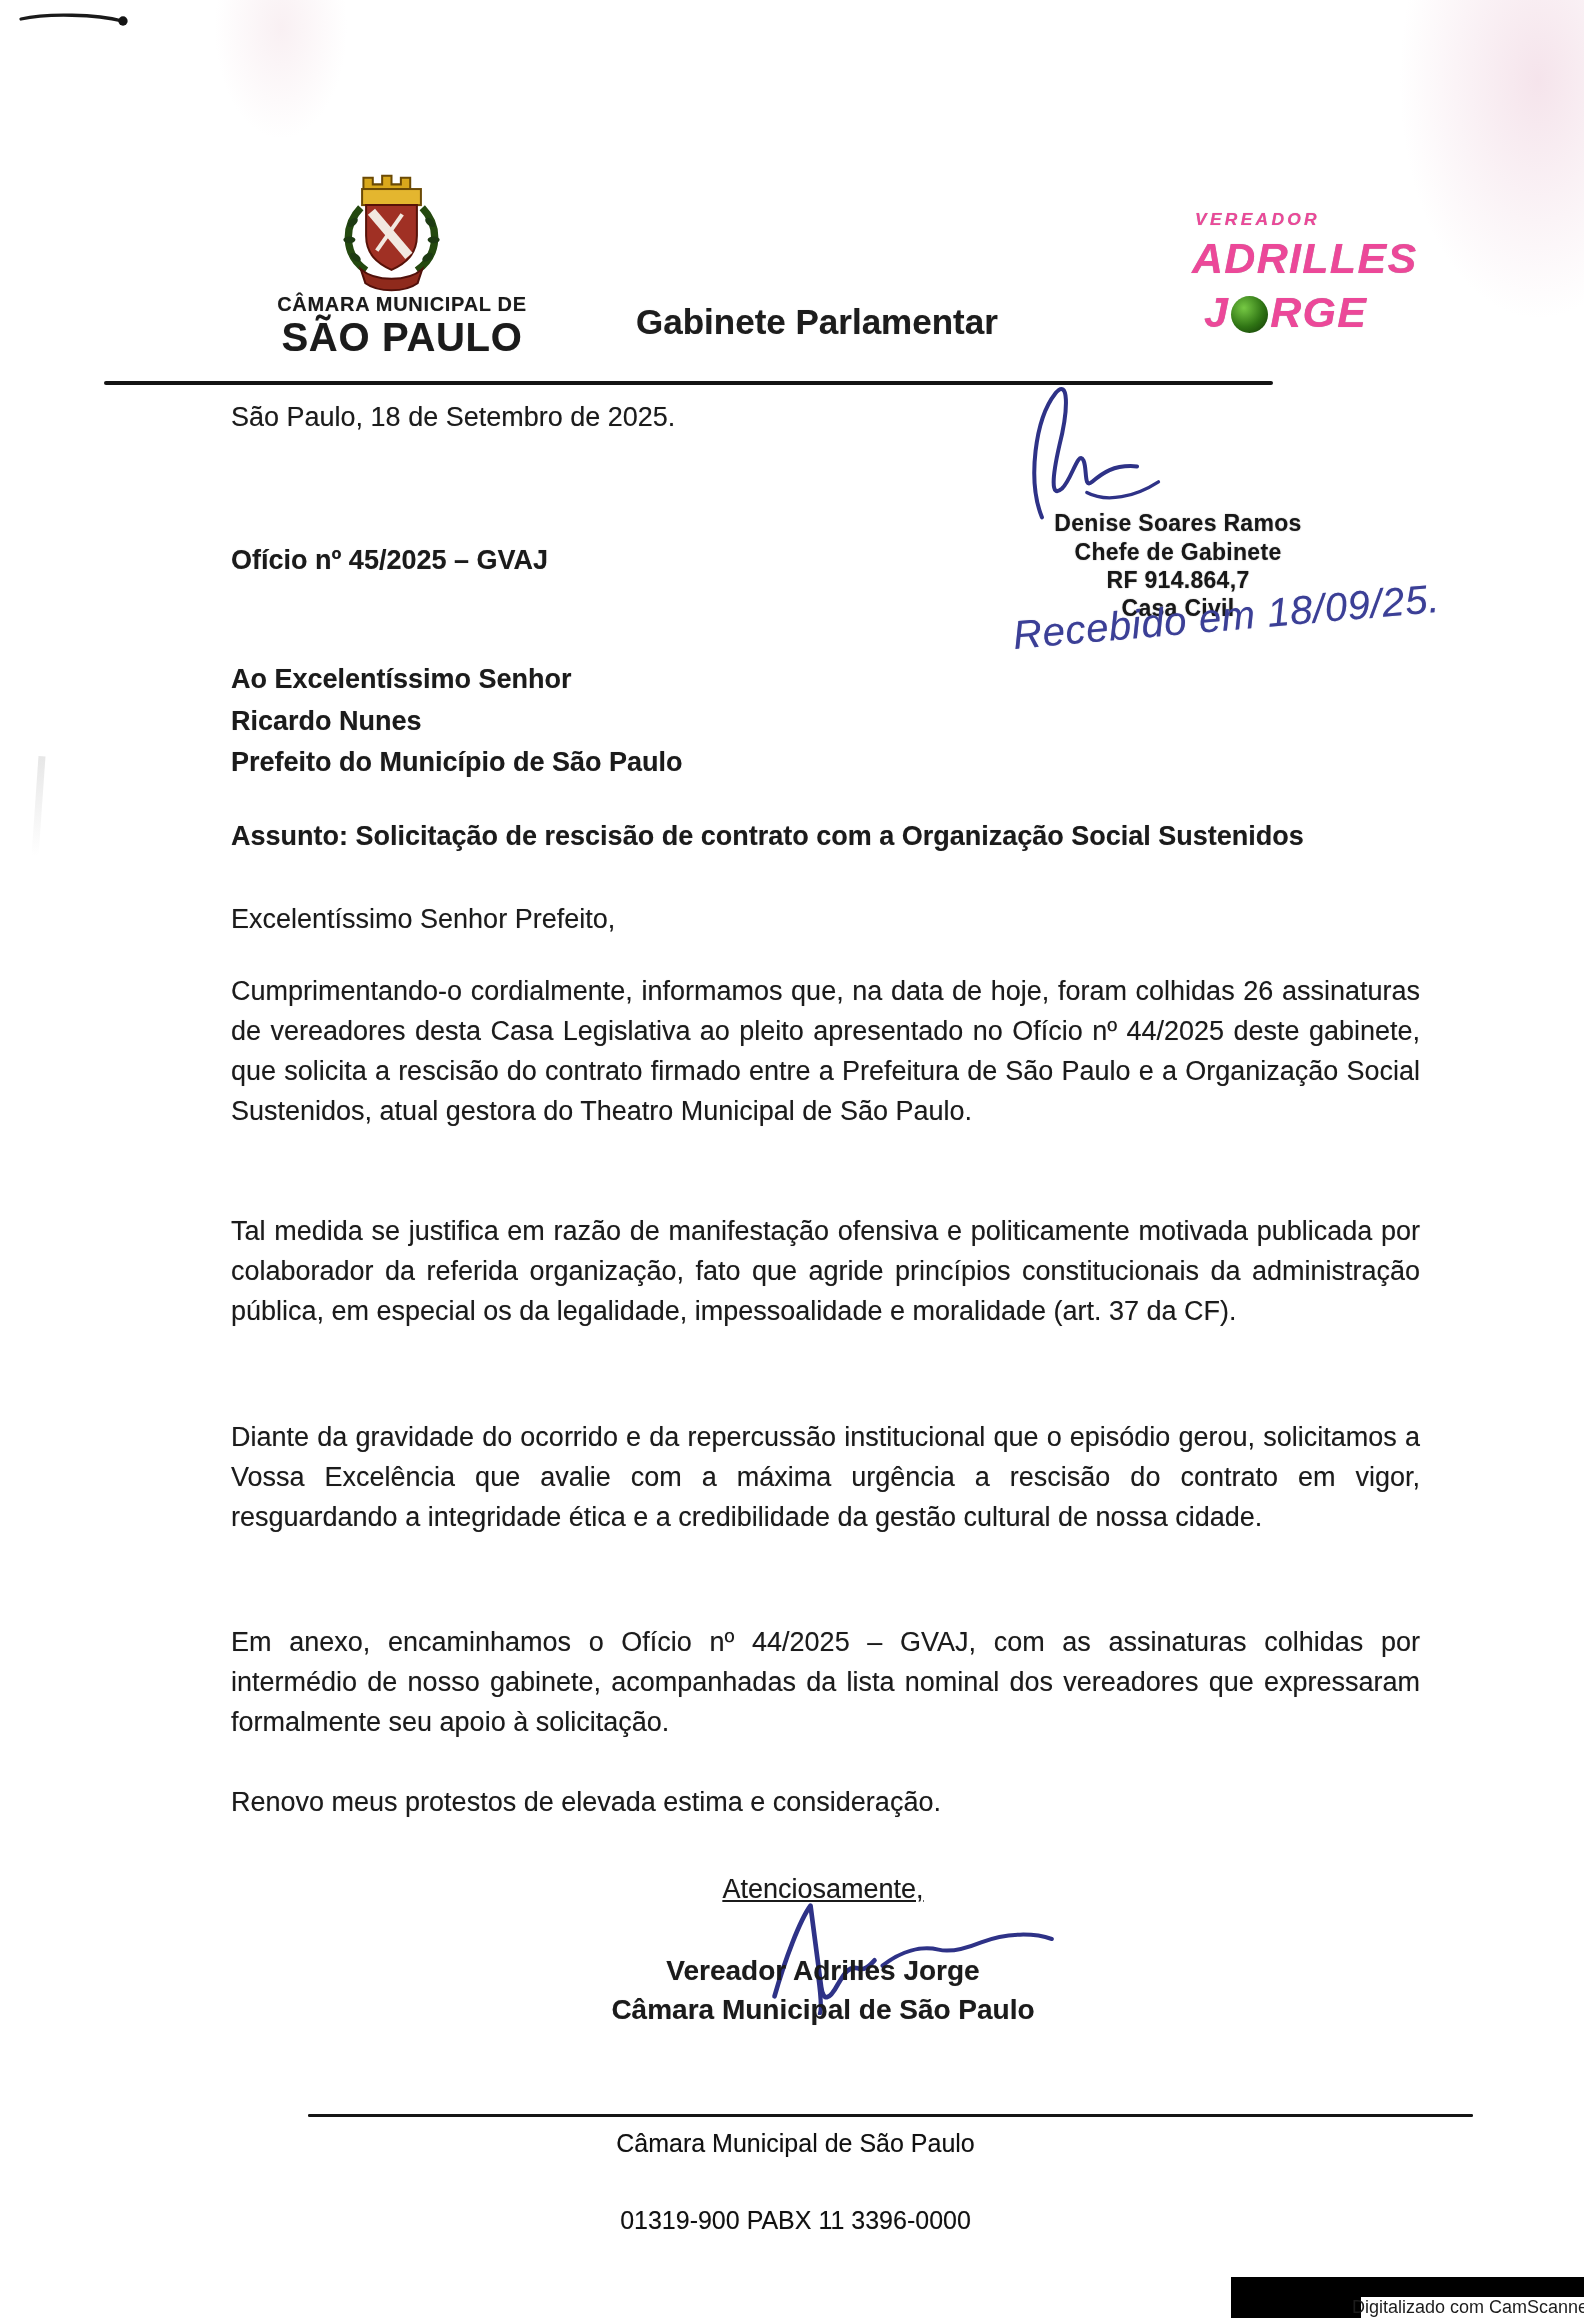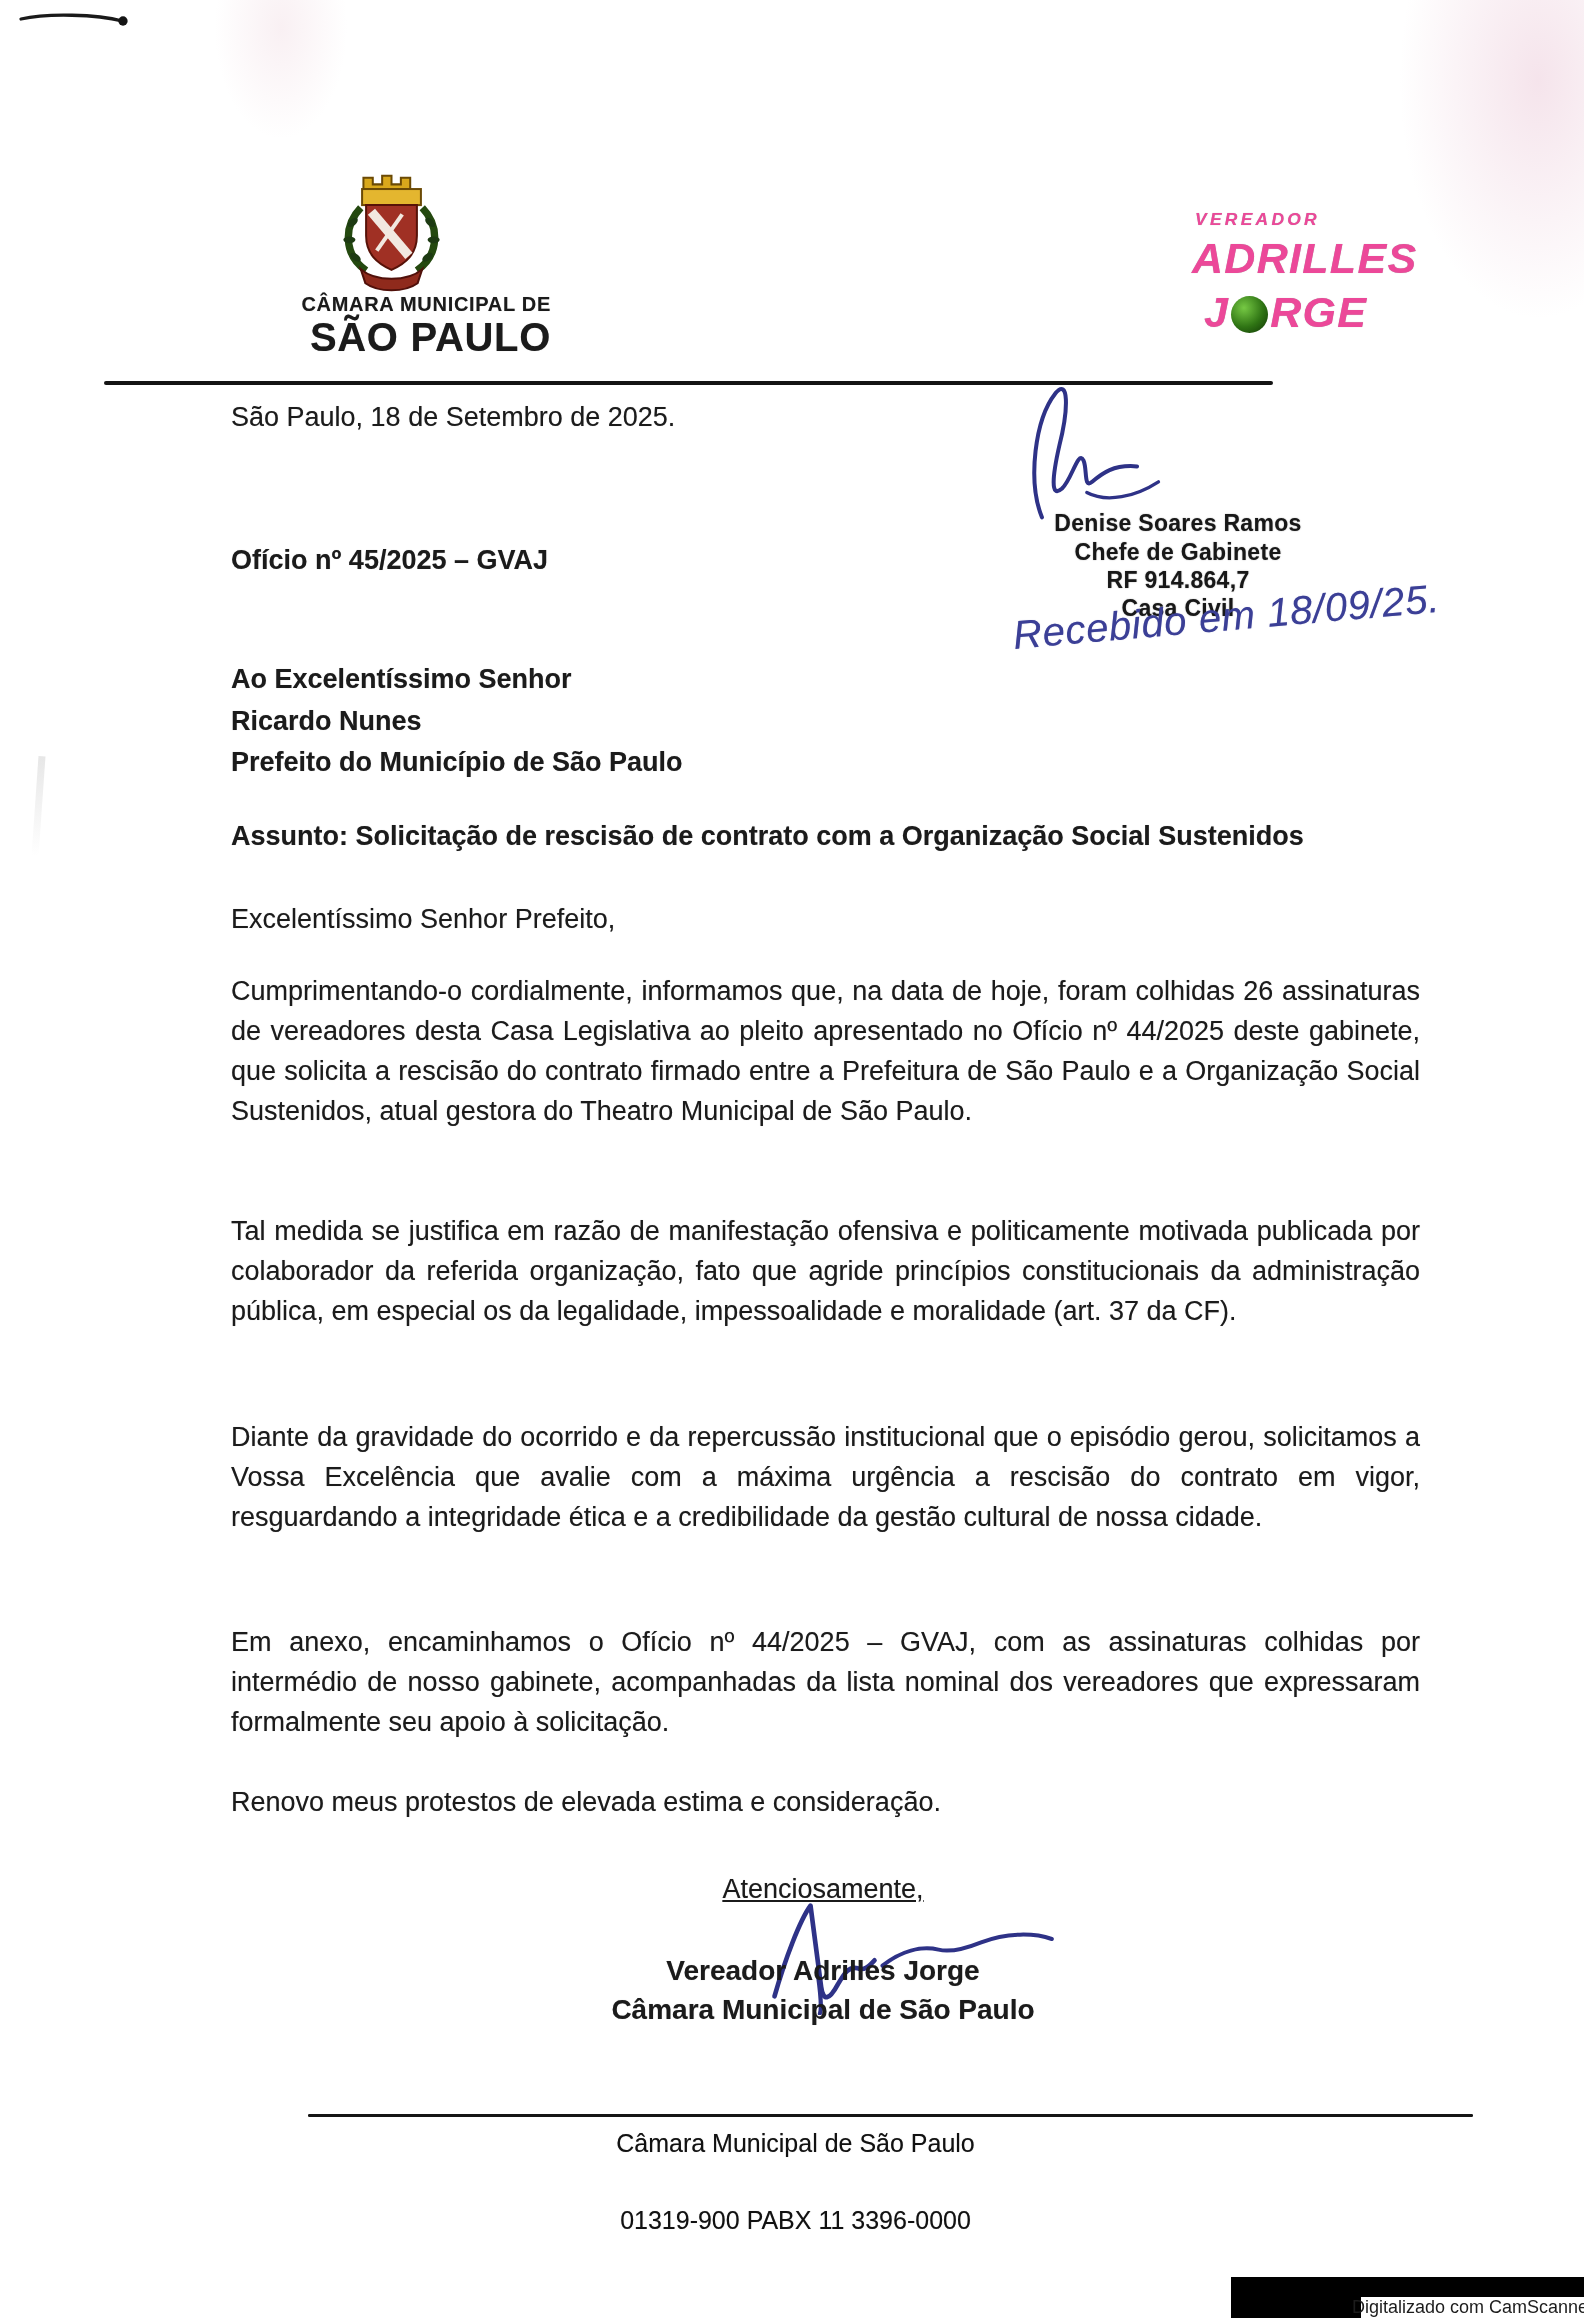--- a/index.html
+++ b/index.html
@@ -4,21 +4,21 @@
 <style>
   html,body{margin:0;padding:0;background:#777;}
   #page{
     position:relative;width:1585px;height:2319px;background:#ffffff;
     font-family:"Liberation Sans",sans-serif;color:#1b1b1b;overflow:hidden;
   }
   .abs{position:absolute;}
   .soft{text-shadow:0 0 0.7px rgba(0,0,0,.38);}
   
   .crest-svg{left:338px;top:169px;width:107px;height:127px;filter:blur(0.3px);}
-  .org-block{left:217px;top:294px;width:334px;text-align:right;line-height:1.05;}
+  .org-block{left:235px;top:294px;width:334px;text-align:center;line-height:1.05;}
   .org-line1{font-size:20px;font-weight:800;letter-spacing:0.7px;}
   .org-line2{font-size:40px;font-weight:800;letter-spacing:0.7px;margin-top:1.3px;}
   .center-title{left:636px;top:302px;width:442px;font-size:35px;font-weight:600;color:#1d1d1d;}
   .logo-block{color:#ec4899;font-style:italic;font-weight:900;}
   .logo-small{left:1195px;top:209px;font-size:17.4px;letter-spacing:3.3px;}
   .logo-line1{left:1192px;top:234px;font-size:43px;letter-spacing:1.3px;}
   .logo-line2{left:1204px;top:288px;font-size:43px;letter-spacing:1.3px;display:flex;align-items:center;}
   .green-o{display:inline-block;width:37px;height:37px;border-radius:50%;margin:4px 2px 0 2px;
     background:radial-gradient(circle at 35% 32%,#76c944,#2f7414 55%,#123a06 95%);}
   .header-rule{left:104px;top:381px;width:1169px;height:4px;background:#141414;border-radius:2px;}
@@ -83,20 +83,21 @@
     <path d="M50,64 L106,130" stroke="#f2e8e0" stroke-width="14"></path>
     <path d="M96,68 L58,122" stroke="#f2e8e0" stroke-width="6"></path>
     <path d="M34,150 C56,169 104,169 126,150 L119,171 C100,185 60,185 41,171 Z" fill="#8f2a1c" stroke="#50100a" stroke-width="3"></path>
   </svg>
 
   <div class="abs org-block soft">
     <div class="org-line1">CÂMARA MUNICIPAL DE</div>
     <div class="org-line2">SÃO PAULO</div>
   </div>
 
+  <div class="abs center-title soft">Gabinete Parlamentar</div>
 
   <div class="abs logo-block logo-small soft">VEREADOR</div>
   <div class="abs logo-block logo-line1 soft">ADRILLES</div>
   <div class="abs logo-block logo-line2 soft">
     <span>J</span>
       <span class="green-o"></span>
       <span>RGE</span>
   </div>
 
   <div class="abs header-rule"></div>

